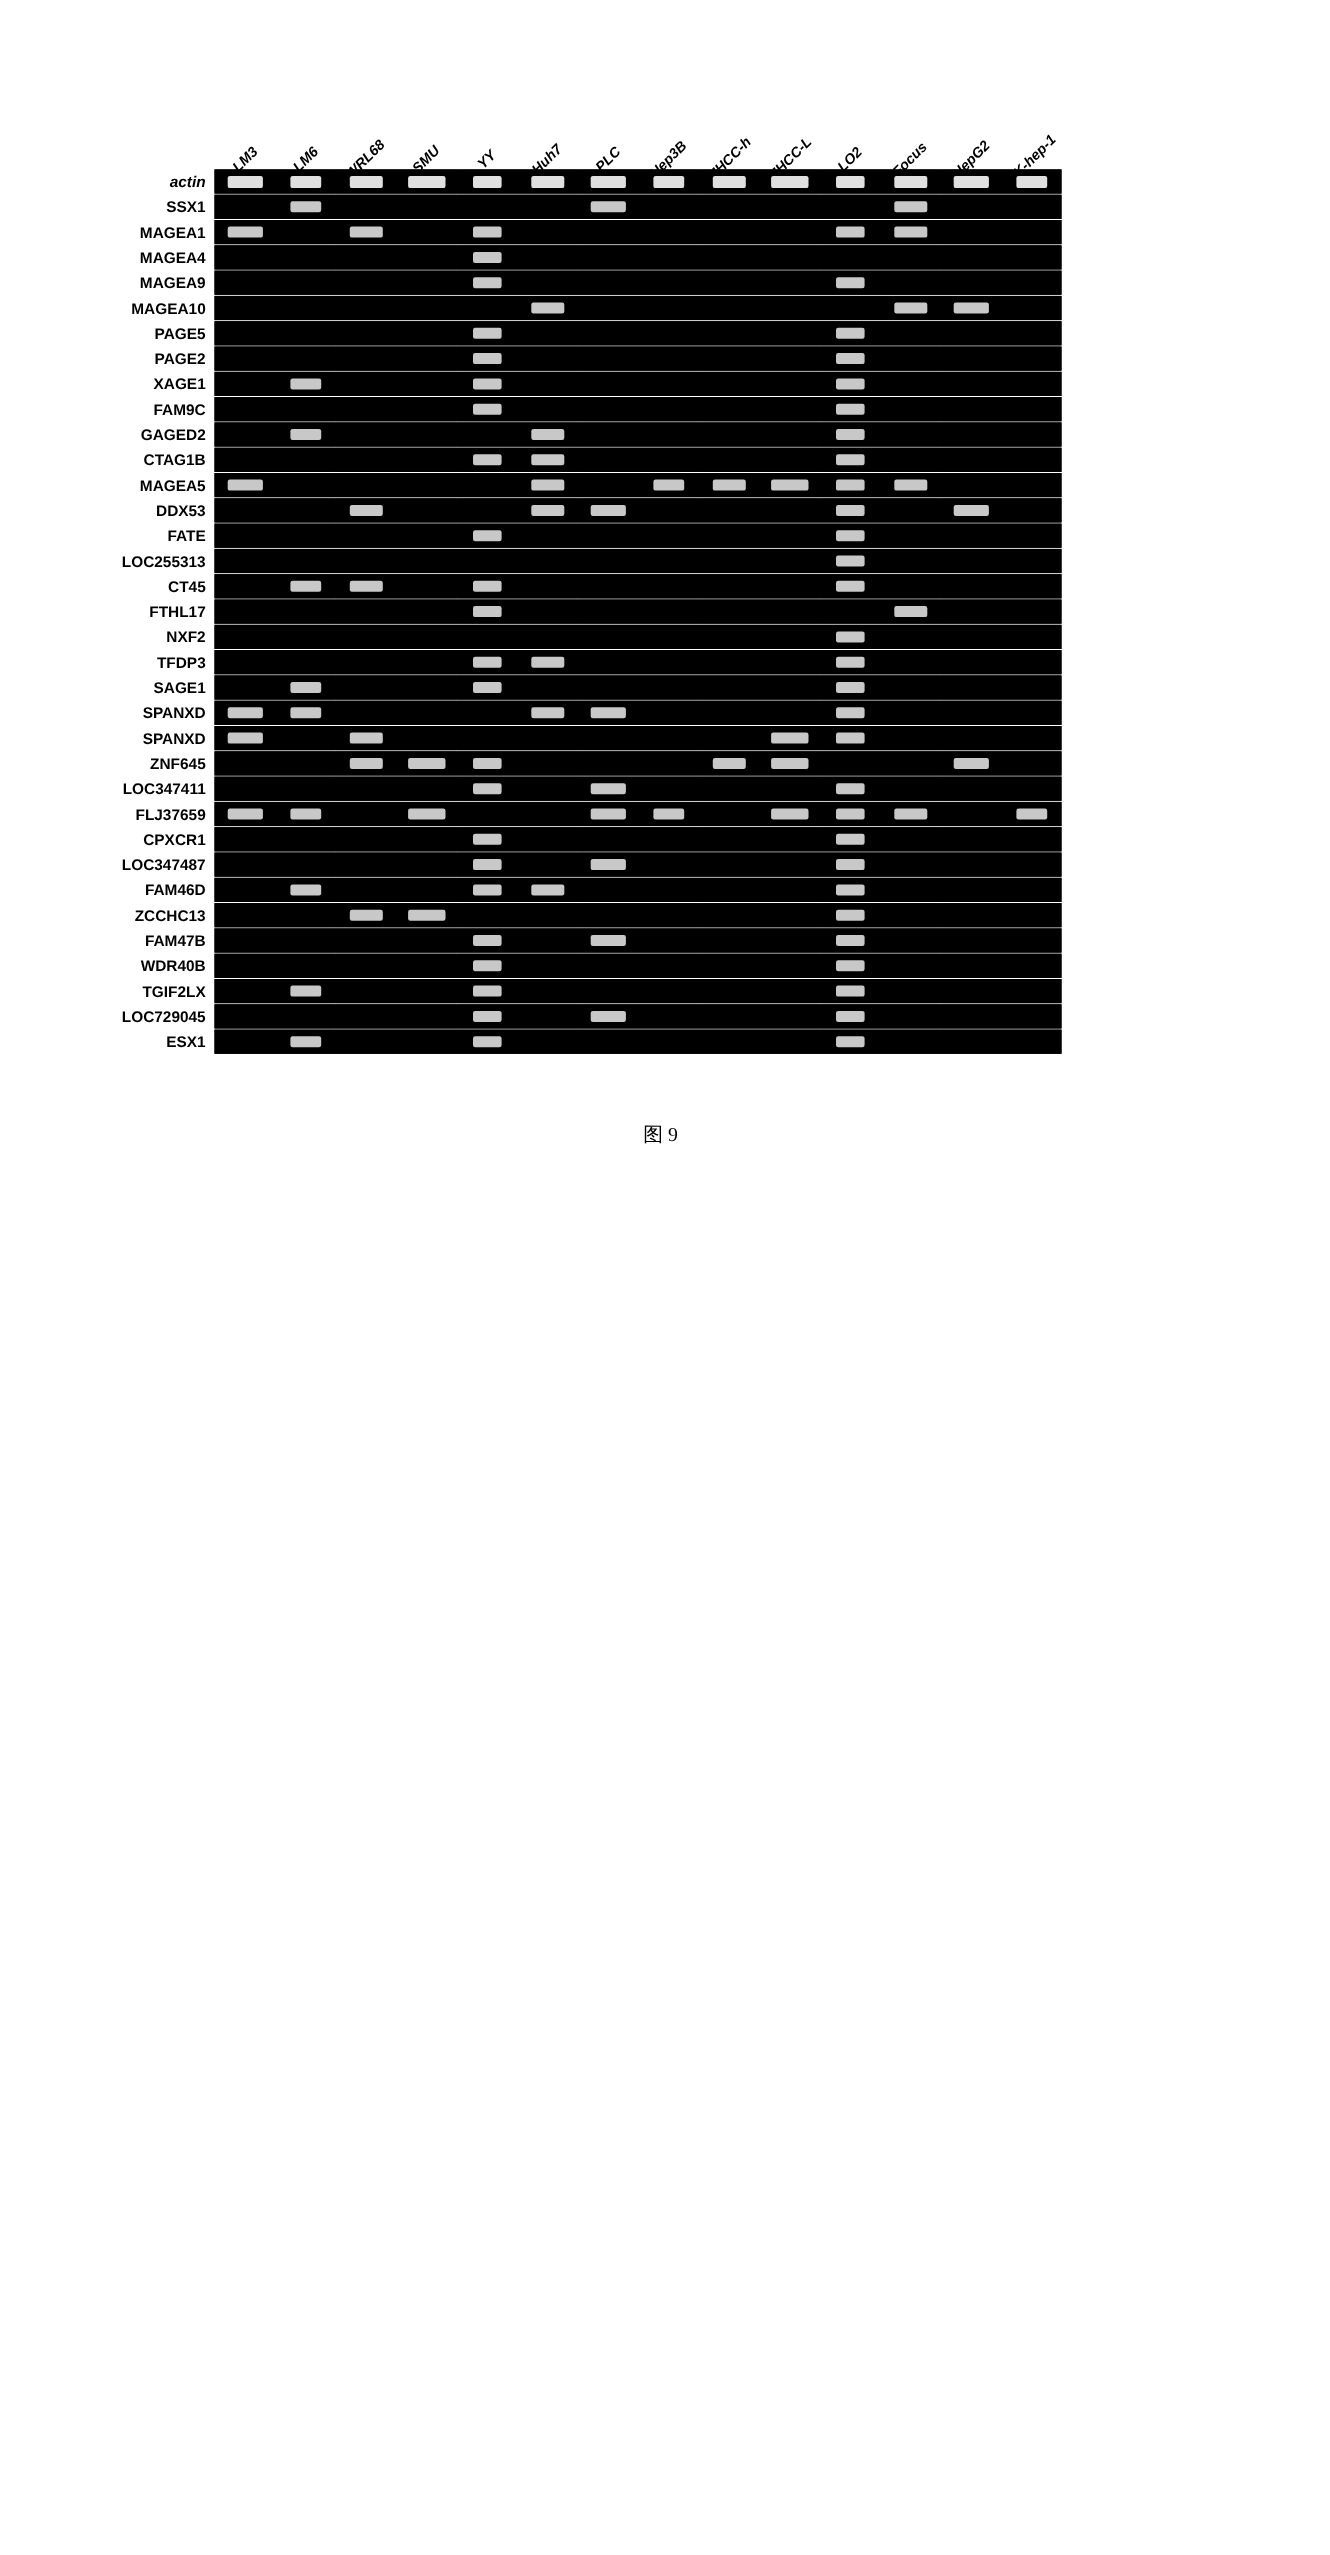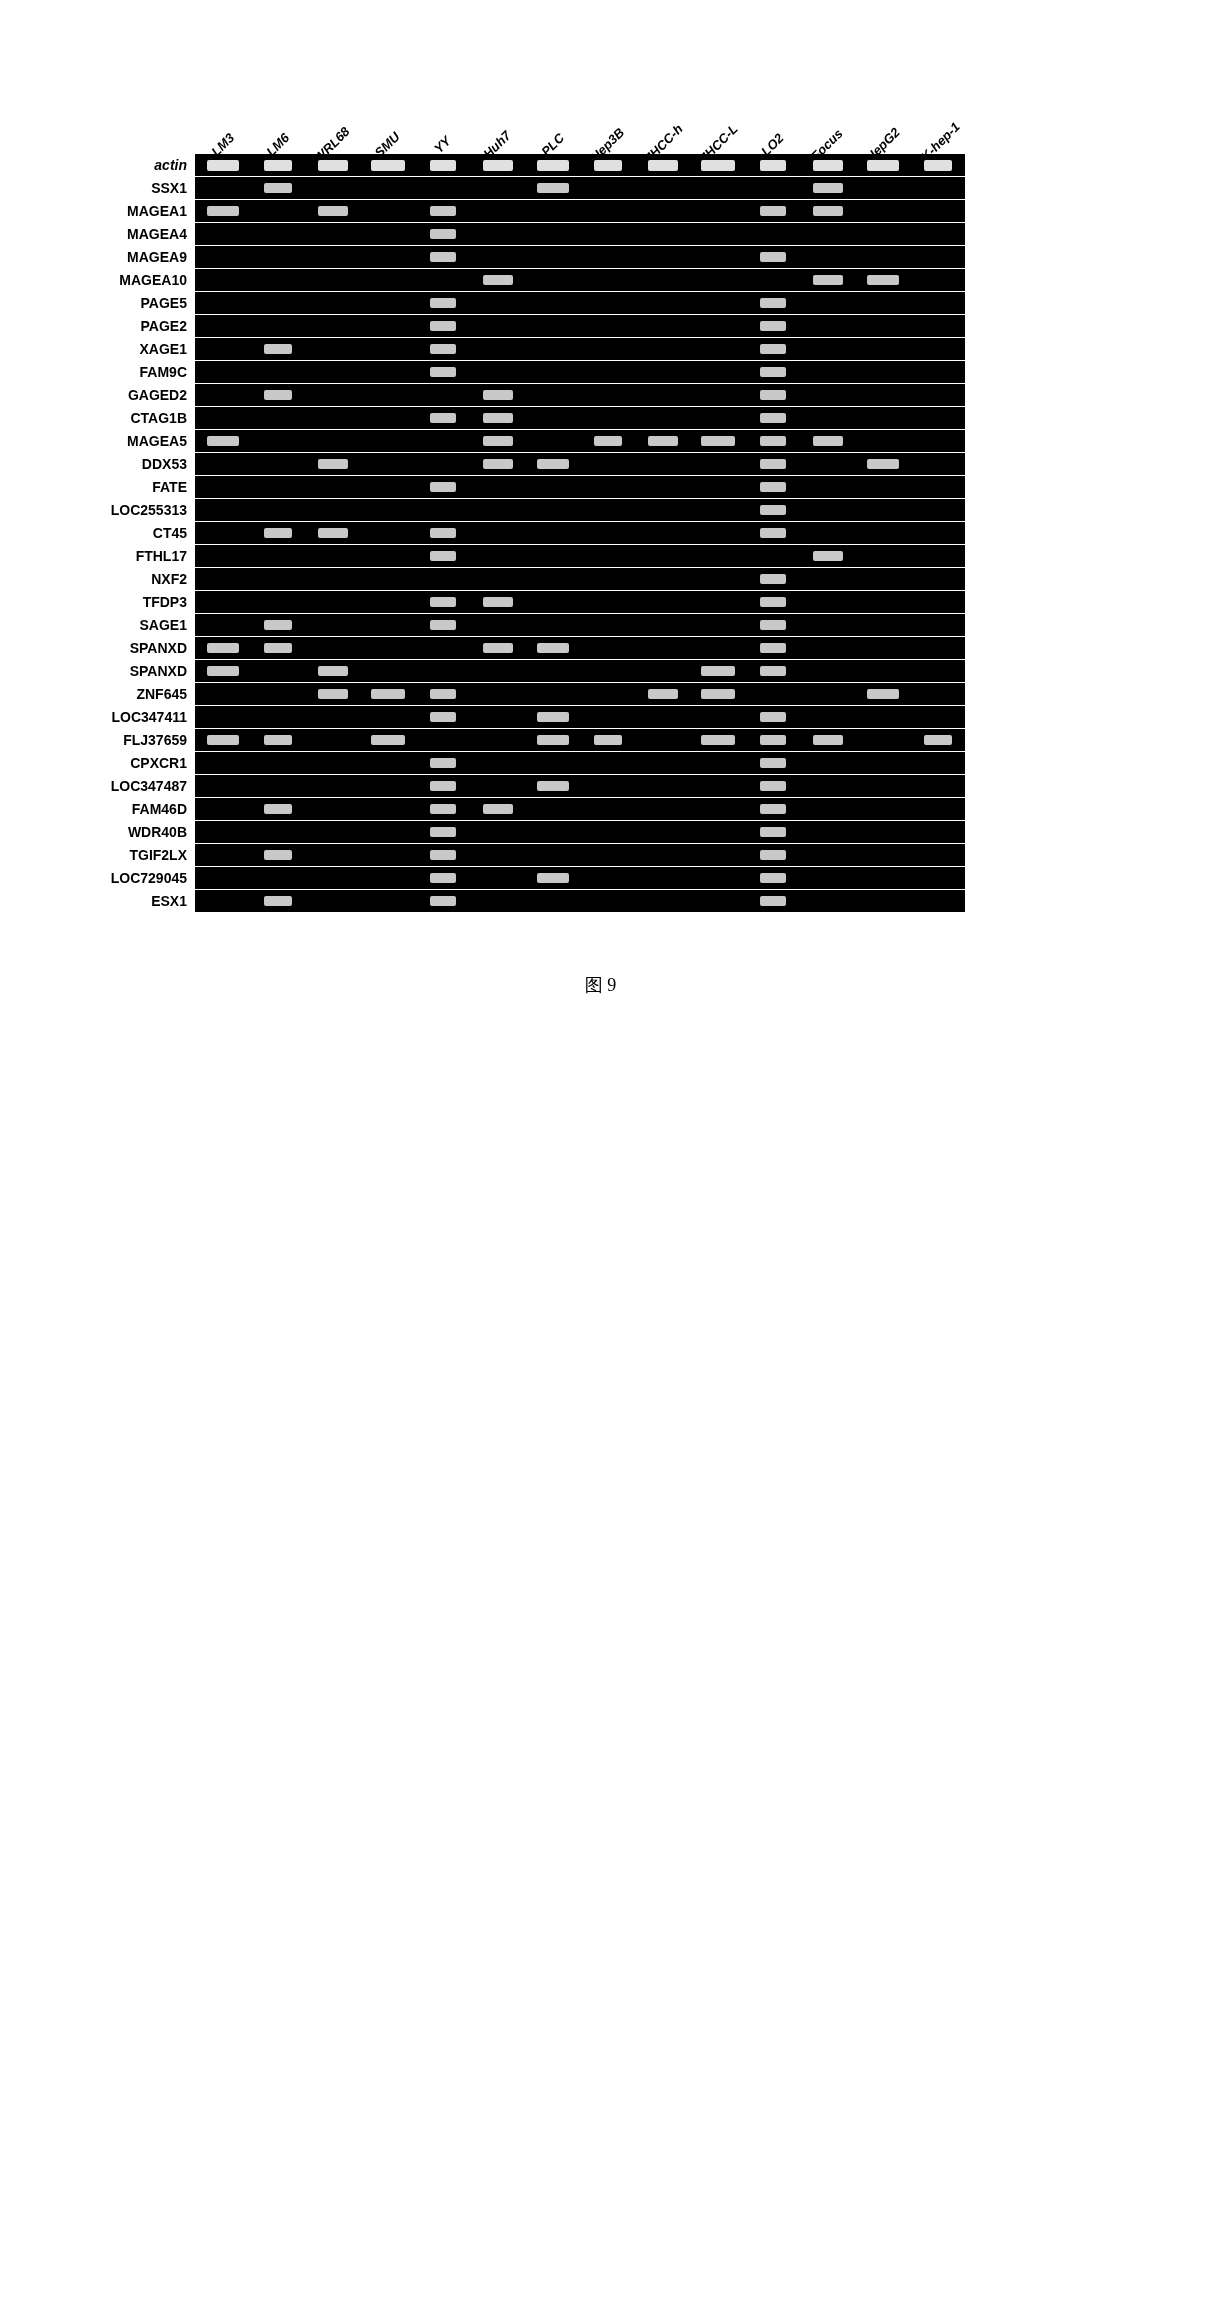--- a/index.html
+++ b/index.html
@@ -926,20 +926,70 @@
             <div class="gel-cell"></div>
             <div class="gel-cell">
               <div class="band" style="width: 26px; left: 14.5px;"></div>
             </div>
             <div class="gel-cell"></div>
             <div class="gel-cell"></div>
             <div class="gel-cell"></div>
           </div>
         </div>
         <div class="gel-row">
+          <div class="gene-label">ZCCHC13</div>
+          <div class="gel-strip">
+            <div class="gel-cell"></div>
+            <div class="gel-cell"></div>
+            <div class="gel-cell">
+              <div class="band" style="width: 30px; left: 12.5px;"></div>
+            </div>
+            <div class="gel-cell">
+              <div class="band" style="width: 34px; left: 10.5px;"></div>
+            </div>
+            <div class="gel-cell"></div>
+            <div class="gel-cell"></div>
+            <div class="gel-cell"></div>
+            <div class="gel-cell"></div>
+            <div class="gel-cell"></div>
+            <div class="gel-cell"></div>
+            <div class="gel-cell">
+              <div class="band" style="width: 26px; left: 14.5px;"></div>
+            </div>
+            <div class="gel-cell"></div>
+            <div class="gel-cell"></div>
+            <div class="gel-cell"></div>
+          </div>
+        </div>
+        <div class="gel-row">
+          <div class="gene-label">FAM47B</div>
+          <div class="gel-strip">
+            <div class="gel-cell"></div>
+            <div class="gel-cell"></div>
+            <div class="gel-cell"></div>
+            <div class="gel-cell"></div>
+            <div class="gel-cell">
+              <div class="band" style="width: 26px; left: 14.5px;"></div>
+            </div>
+            <div class="gel-cell"></div>
+            <div class="gel-cell">
+              <div class="band" style="width: 32px; left: 11.5px;"></div>
+            </div>
+            <div class="gel-cell"></div>
+            <div class="gel-cell"></div>
+            <div class="gel-cell"></div>
+            <div class="gel-cell">
+              <div class="band" style="width: 26px; left: 14.5px;"></div>
+            </div>
+            <div class="gel-cell"></div>
+            <div class="gel-cell"></div>
+            <div class="gel-cell"></div>
+          </div>
+        </div>
+        <div class="gel-row">
           <div class="gene-label">WDR40B</div>
           <div class="gel-strip">
             <div class="gel-cell"></div>
             <div class="gel-cell"></div>
             <div class="gel-cell"></div>
             <div class="gel-cell"></div>
             <div class="gel-cell">
               <div class="band" style="width: 26px; left: 14.5px;"></div>
             </div>
             <div class="gel-cell"></div>

